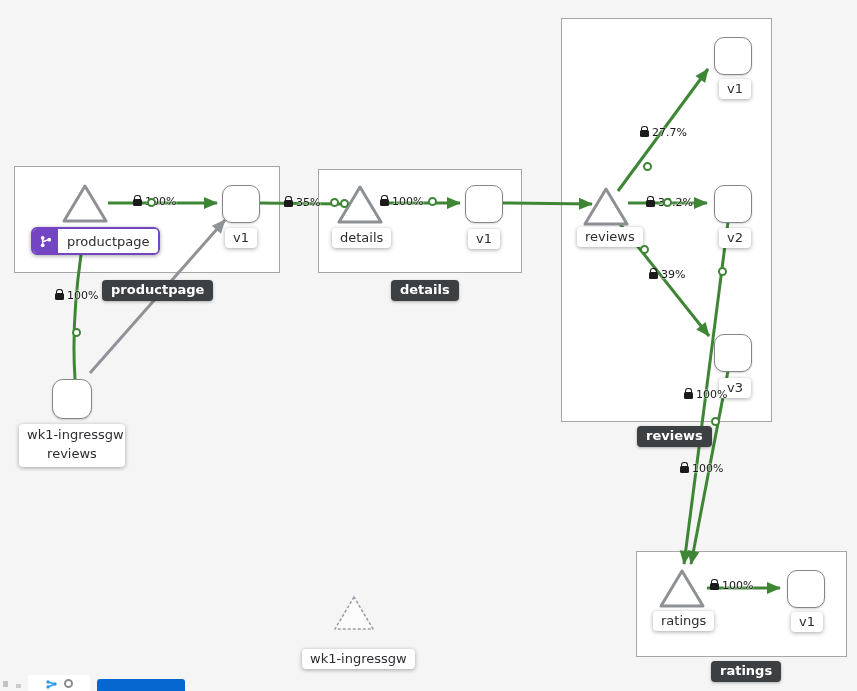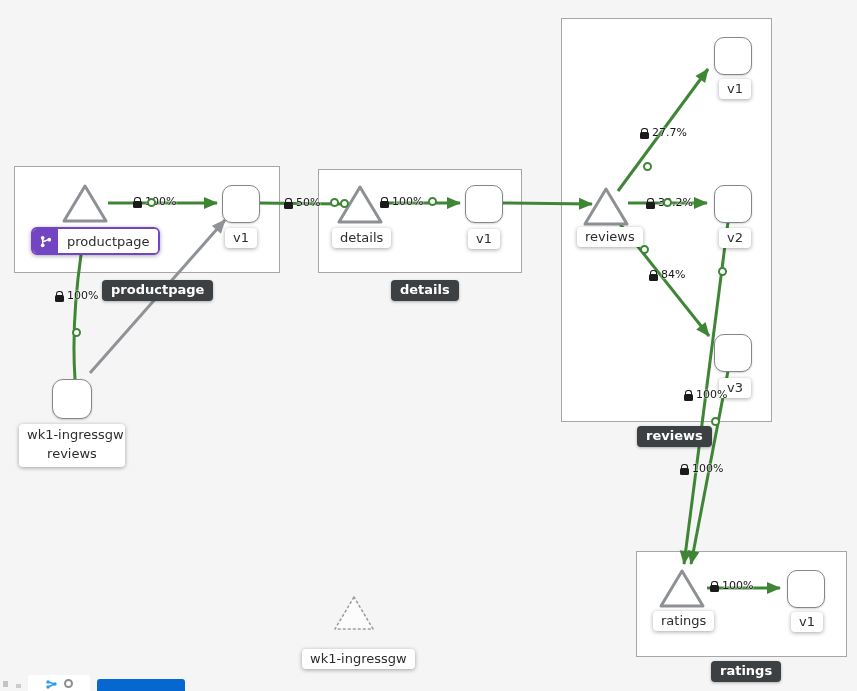--- a/index.html
+++ b/index.html
@@ -21,21 +21,21 @@
   .chip.center{text-align:center;}
   
   .vschip{position:absolute;display:flex;align-items:stretch;border:2px solid #7445C2;
           border-radius:6px;overflow:hidden;box-shadow:0 1px 4px rgba(0,0,0,.35);z-index:3;height:24px;}
   .vschip .ic{width:25px;display:flex;align-items:center;justify-content:center;}
   .vschip .tx{background:#fff;display:flex;align-items:center;padding:0 9px;font-size:13px;color:#2b2d30;}
   
   .dark-badge{position:absolute;background:#3d4043;color:#fff;font-weight:bold;font-size:13px;
               padding:2px 9px 4px;border-radius:4px;z-index:6;box-shadow:0 1px 3px rgba(0,0,0,.3);white-space:nowrap;}
   
-  .elabel{position:absolute;display:flex;align-items:flex-end;gap:3px;font-size:11px;color:#161616;
+  .elabel{position:absolute;display:flex;align-items:flex-start;gap:3px;font-size:11px;color:#161616;
           z-index:4;white-space:nowrap;text-shadow:0 0 2px #fff,0 0 2px #fff;}
   .lock{position:relative;width:9px;height:7px;background:#1b1b1b;border-radius:1.5px;margin-top:4px;flex:0 0 auto;}
   .lock::before{content:"";position:absolute;top:-4px;left:1px;width:5px;height:5px;
                 border:1.5px solid #1b1b1b;border-bottom:none;border-radius:3px 3px 0 0;}
   
   .dot{position:absolute;width:9px;height:9px;border:2px solid #3E8635;background:#fff;
        border-radius:50%;z-index:5;box-sizing:border-box;}
   
   .bb-frag{position:absolute;background:#9b9b9b;z-index:7;}
   .bb-chip{position:absolute;left:28px;top:675px;width:62px;height:16px;background:#fff;
@@ -132,37 +132,37 @@
   <div class="elabel" style="left:55px;top:289px">
     <span class="lock"></span>
     <span>100%</span>
     </div>
   <div class="elabel" style="left:133px;top:195px">
     <span class="lock"></span>
     <span>100%</span>
     </div>
   <div class="elabel" style="left:284px;top:196px">
     <span class="lock"></span>
-    <span>50%</span>
+    <span>35%</span>
     </div>
   <div class="elabel" style="left:380px;top:195px">
     <span class="lock"></span>
     <span>100%</span>
     </div>
   <div class="elabel" style="left:640px;top:126px">
     <span class="lock"></span>
     <span>27.7%</span>
     </div>
   <div class="elabel" style="left:646px;top:196px">
     <span class="lock"></span>
     <span>33.2%</span>
     </div>
   <div class="elabel" style="left:649px;top:268px">
     <span class="lock"></span>
-    <span>84%</span>
+    <span>39%</span>
     </div>
   <div class="elabel" style="left:684px;top:388px">
     <span class="lock"></span>
     <span>100%</span>
     </div>
   <div class="elabel" style="left:680px;top:462px">
     <span class="lock"></span>
     <span>100%</span>
     </div>
   <div class="elabel" style="left:710px;top:579px">

